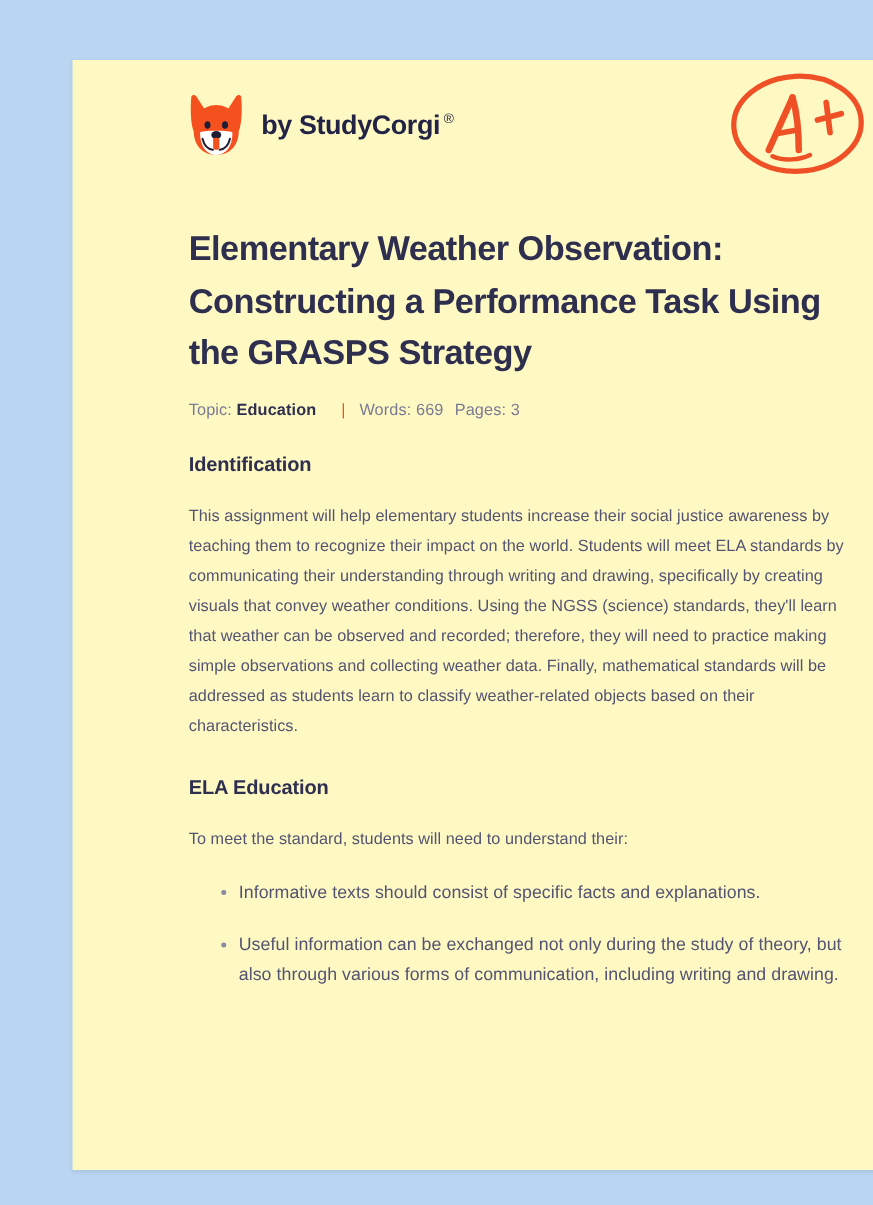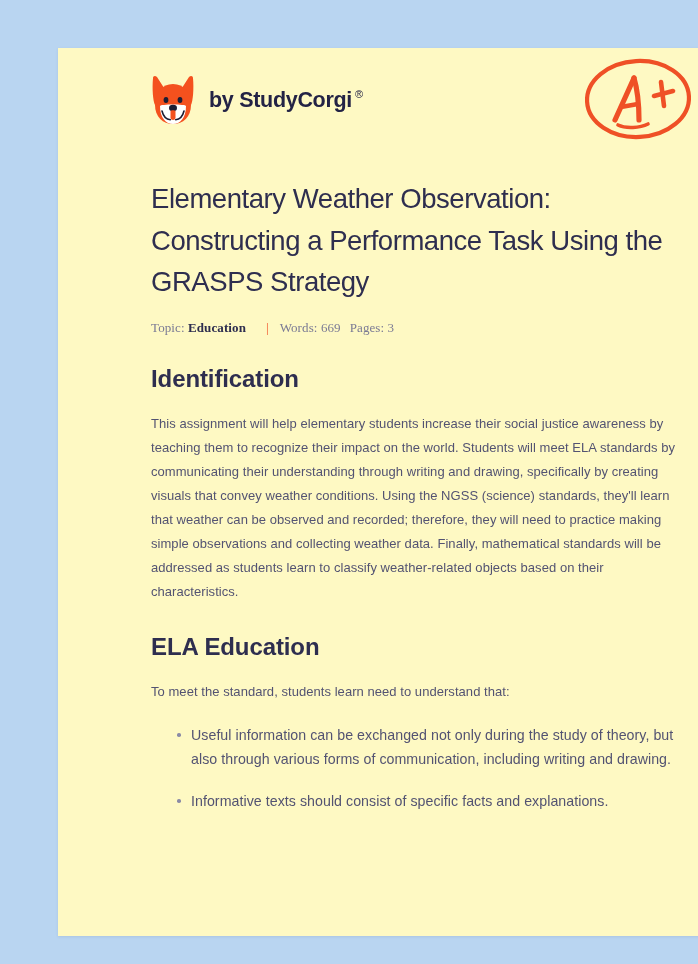--- a/index.html
+++ b/index.html
@@ -76,48 +76,47 @@
     top: 8px;
     width: 112px;
     height: 86px;
   }
 
   
   .title {
     margin-top: 26px;
     font-size: 27.5px;
     line-height: 41.5px;
-    font-weight: 400;
+    font-weight: 700;
     letter-spacing: -0.45px;
     color: #2e2e4f;
   }
 
   
   .meta {
     margin-top: 17px;
     font-size: 13px;
     color: #7a7a94;
     letter-spacing: .1px;
     white-space: nowrap;
-    font-family: Liberation Serif, serif;
   }
   .meta .val-strong {
     color: #2e2e4f;
     font-weight: 700;
   }
   .meta .divider {
     color: #ef5026;
     margin: 0 11px;
   }
   .meta .pair { margin-right: 9px; }
 
   
   h2.section {
     margin-top: 29px;
-    font-size: 24px;
+    font-size: 16px;
     font-weight: 700;
     letter-spacing: -0.1px;
     color: #2e2e4f;
   }
 
   p.body {
     margin-top: 19px;
     font-size: 13px;
     line-height: 24px;
     color: #535372;
@@ -204,22 +203,22 @@
       <span class="pair"><span>Topic:</span>
         <span class="val-strong">Education</span></span><span class="divider">|</span><span class="pair"><span>Words:</span>
         <span>669</span></span><span class="pair"><span>Pages:</span>
         <span>3</span></span>
     </div>
 
     <h2 class="section">Identification</h2>
     <p class="body">This assignment will help elementary students increase their social justice awareness by teaching them to recognize their impact on the world. Students will meet ELA standards by communicating their understanding through writing and drawing, specifically by creating visuals that convey weather conditions. Using the NGSS (science) standards, they'll learn that weather can be observed and recorded; therefore, they will need to practice making simple observations and collecting weather data. Finally, mathematical standards will be addressed as students learn to classify weather-related objects based on their characteristics.</p>
 
     <h2 class="section">ELA Education</h2>
-    <p class="body">To meet the standard, students learn need to understand that:</p>
+    <p class="body">To meet the standard, students will need to understand their:</p>
 
     <ul class="bullets">
+      <li>Informative texts should consist of specific facts and explanations.</li>
       <li>Useful information can be exchanged not only during the study of theory, but also through various forms of communication, including writing and drawing.</li>
-      <li>Informative texts should consist of specific facts and explanations.</li>
     </ul>
 
 
   </div>
 </div>
 
 </body></html>

